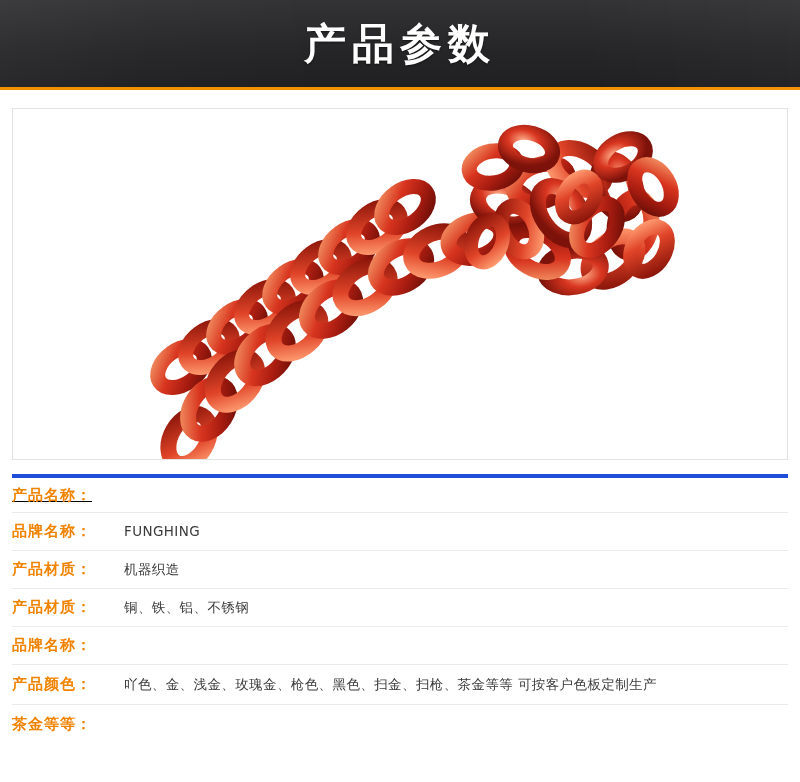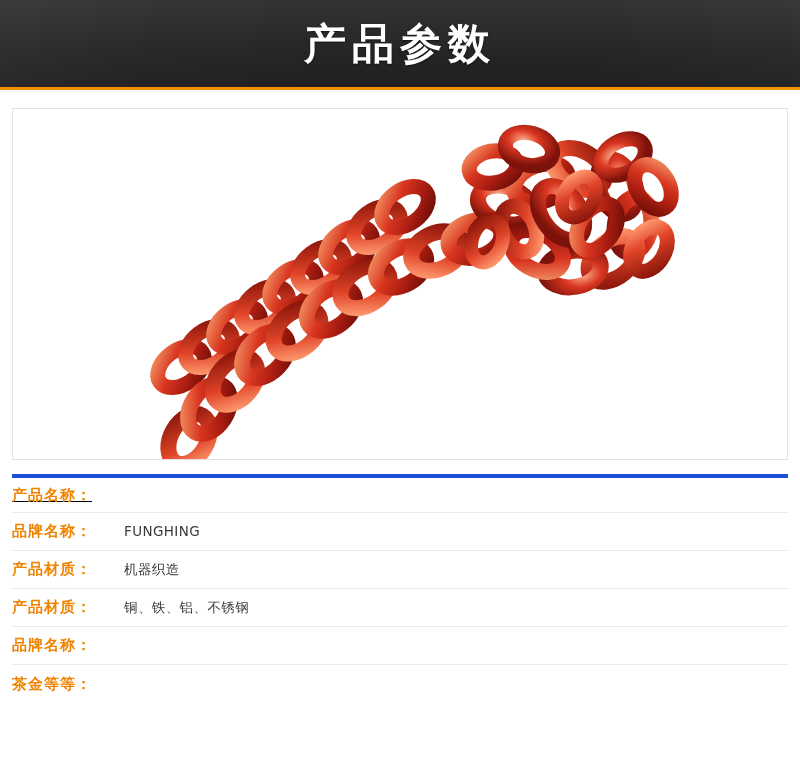--- a/index.html
+++ b/index.html
@@ -218,17 +218,21 @@
       <div class="spec-value">机器织造</div>
     </div>
     <div class="spec-row">
       <div class="spec-label">产品材质：</div>
       <div class="spec-value">铜、铁、铝、不锈钢</div>
     </div>
     <div class="spec-row">
       <div class="spec-label">品牌名称：</div>
     </div>
     <div class="spec-row tall">
+      <div class="spec-label">产品颜色：</div>
+      <div class="spec-value">吖色、金、浅金、玫瑰金、枪色、黑色、扫金、扫枪、茶金等等 可按客户色板定制生产</div>
+    </div>
+    <div class="spec-row tall">
       <div class="spec-label">茶金等等：</div>
     </div>
   </div>
 
 </div>
 
 </body></html>

